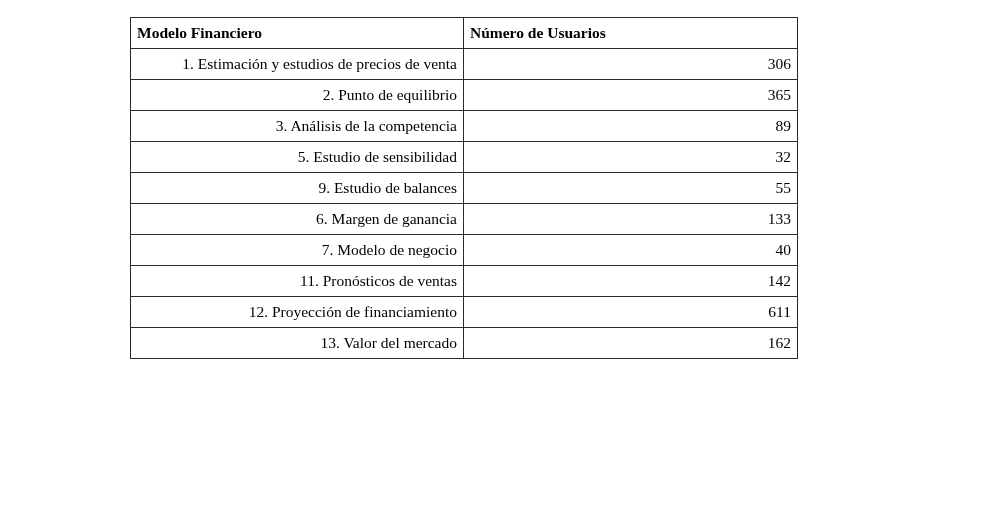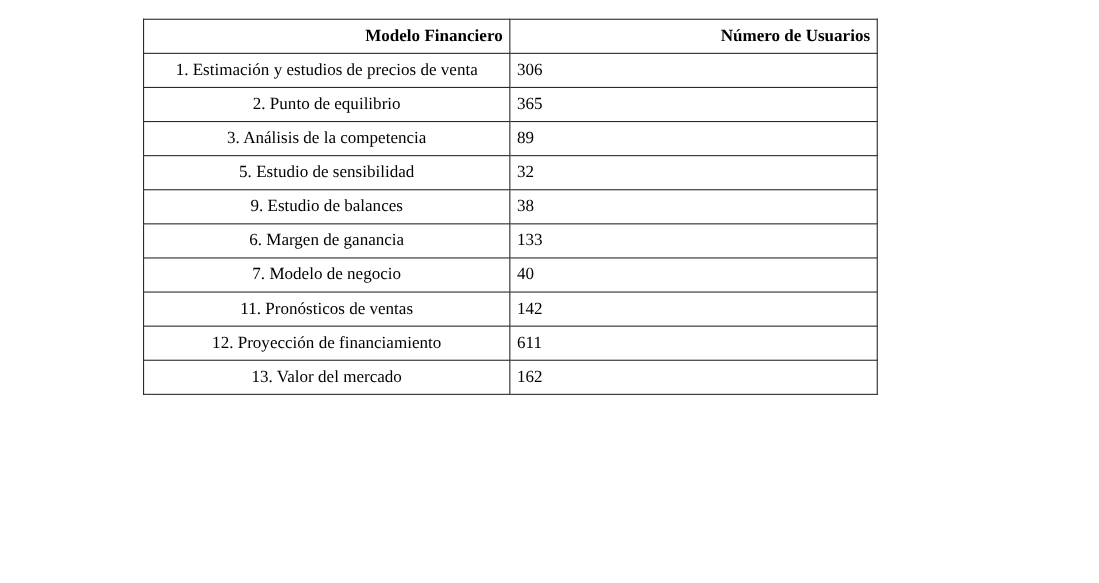--- a/index.html
+++ b/index.html
@@ -27,26 +27,26 @@
     .doc-table th, .doc-table td {
       border: 1.5px solid #2b2b2b;
       height: 30px;
       padding: 0 6px;
       line-height: 30px;
       white-space: nowrap;
       overflow: hidden;
     }
     .doc-table th {
       font-weight: bold;
-      text-align: right;
+      text-align: left;
     }
     .doc-table col.c1 { width: 333px; }
     .doc-table col.c2 { width: 334px; }
-    .doc-table td.label { text-align: center; }
-    .doc-table td.value { text-align: left; }
+    .doc-table td.label { text-align: right; }
+    .doc-table td.value { text-align: right; }
   </style>
 </head>
 <body>
 
 <table class="doc-table">
   <colgroup>
     <col class="c1">
     <col class="c2">
   </colgroup>
   <thead>
@@ -67,21 +67,21 @@
     <tr>
       <td class="label">3. Análisis de la competencia</td>
       <td class="value">89</td>
     </tr>
     <tr>
       <td class="label">5. Estudio de sensibilidad</td>
       <td class="value">32</td>
     </tr>
     <tr>
       <td class="label">9. Estudio de balances</td>
-      <td class="value">38</td>
+      <td class="value">55</td>
     </tr>
     <tr>
       <td class="label">6. Margen de ganancia</td>
       <td class="value">133</td>
     </tr>
     <tr>
       <td class="label">7. Modelo de negocio</td>
       <td class="value">40</td>
     </tr>
     <tr>

